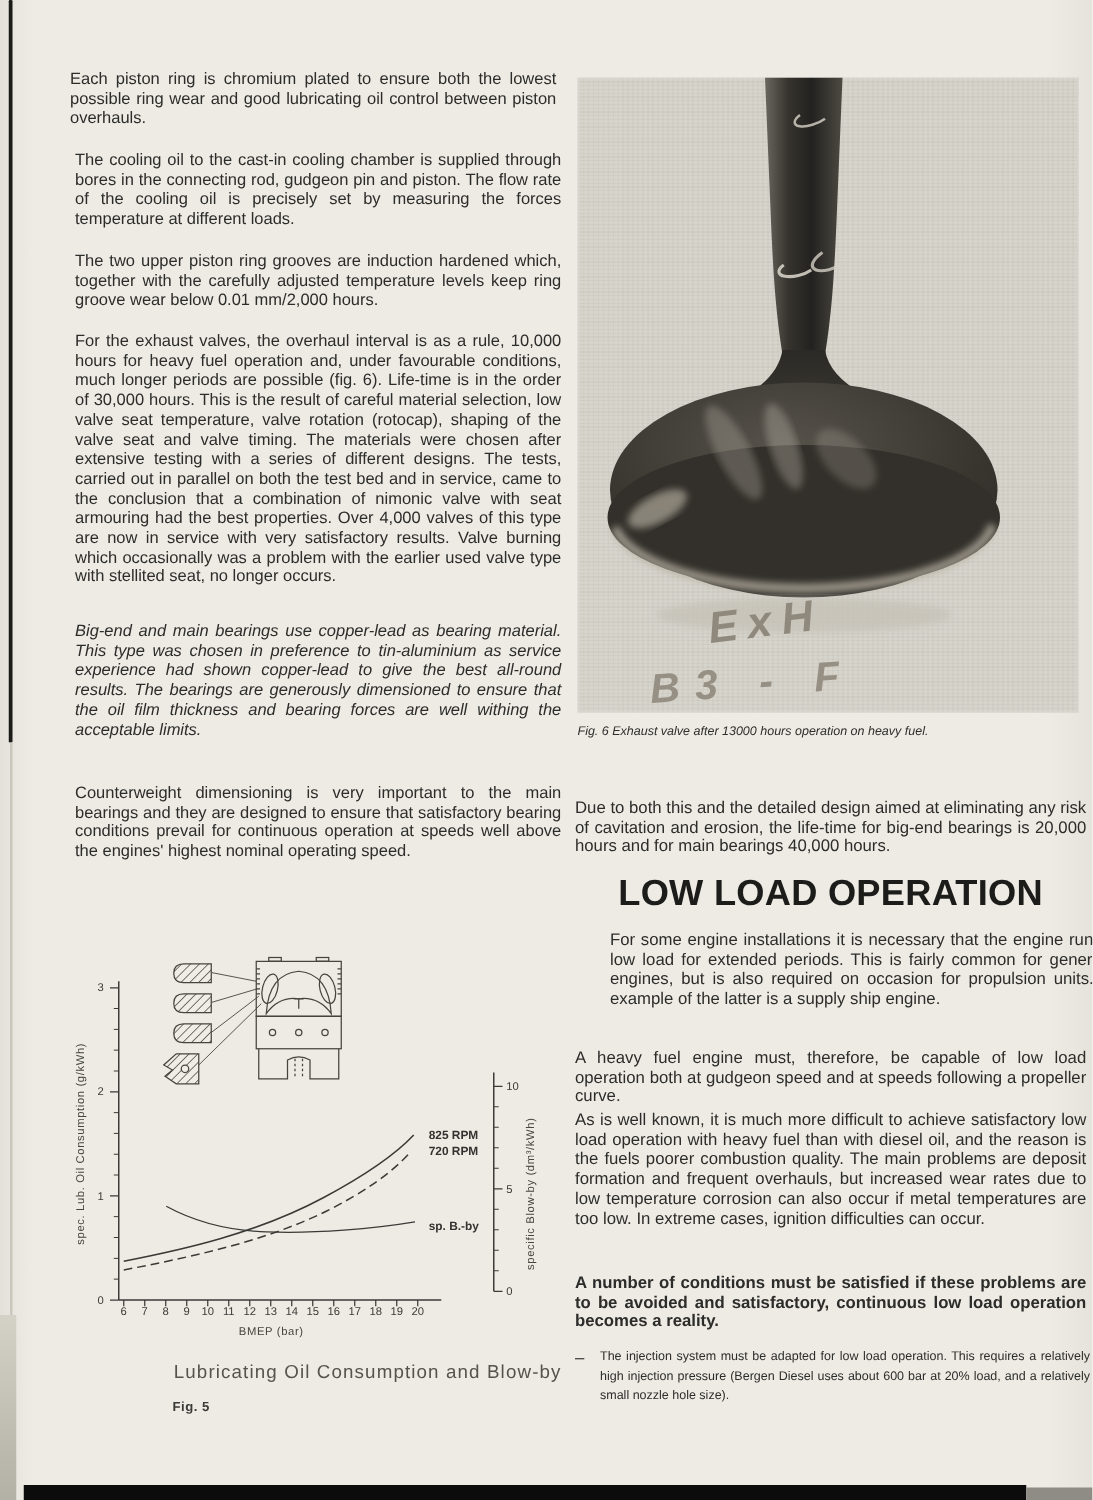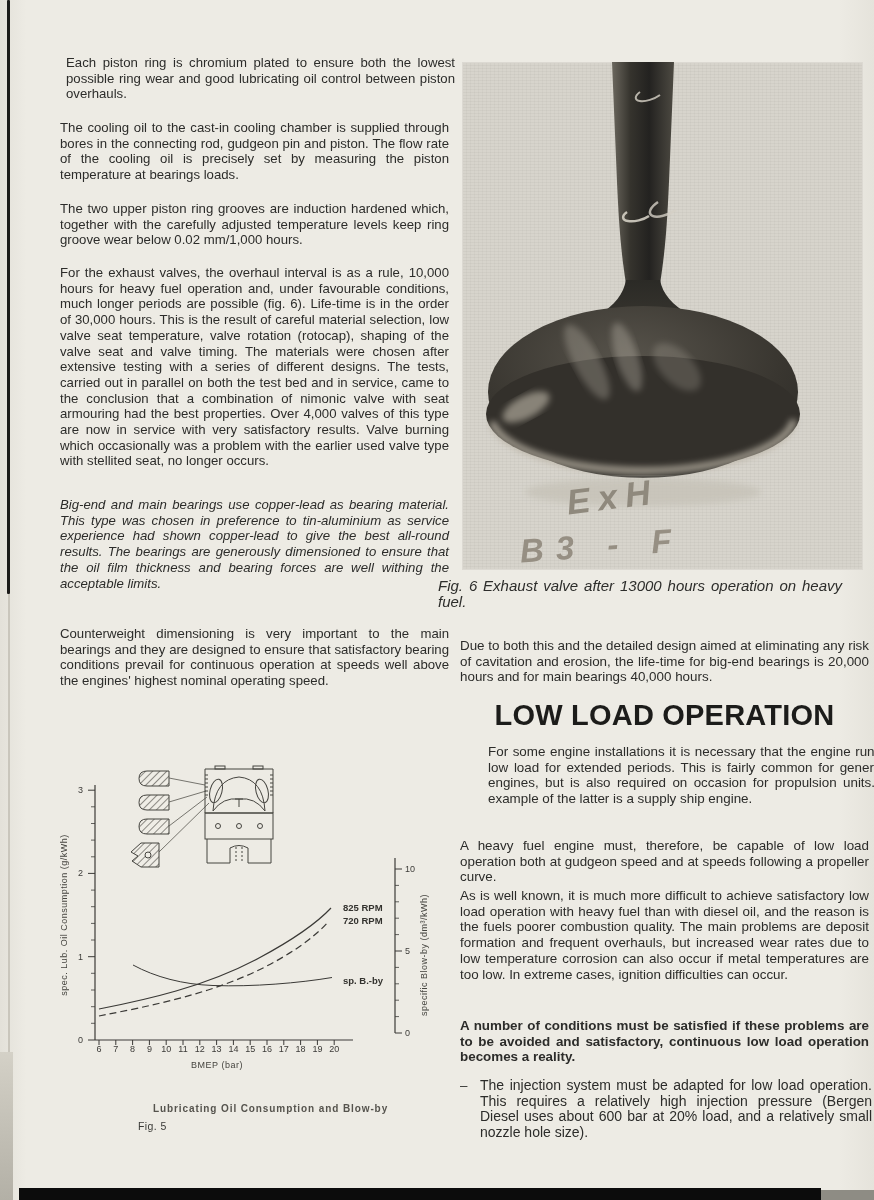--- a/index.html
+++ b/index.html
@@ -15,64 +15,64 @@
   .edge-strip-bottom{left:0;top:1052px;width:13px;height:148px;background:linear-gradient(180deg,#d4d1c7,#b3b0a6);}
   .bottom-bar{left:19px;top:1188px;width:802px;height:12px;background:#0c0c0c;}
   .bottom-bar-fade{left:821px;top:1190px;width:53px;height:10px;background:#8e8c84;}
   
   .para{
     position:absolute;width:389px;font-size:13.2px;line-height:15.7px;
     text-align:justify;color:#2c2c2a;margin:0;
   }
   .para-r{width:409px;font-size:13.4px;}
   .caption-italic{
-    position:absolute;left:438px;top:578px;width:404px;margin:0;
-    font-style:italic;font-size:15px;line-height:16px;text-align:justify;color:#2d2d2b;
+    position:absolute;left:462px;top:578px;width:404px;margin:0;
+    font-style:italic;font-size:10px;line-height:16px;text-align:justify;color:#2d2d2b;
   }
   .heading{
     position:absolute;left:460px;top:699px;width:409px;margin:0;text-align:center;
     font-size:29px;font-weight:700;letter-spacing:0.2px;color:#1c1c1a;white-space:nowrap;
   }
   .bullet-row{position:absolute;left:460px;top:1078px;width:412px;display:flex;}
   .bullet-marker{flex:0 0 20px;font-size:13.4px;line-height:15.7px;color:#2c2c2a;}
-  .bullet-text{flex:1;font-size:14px;line-height:15.7px;text-align:justify;color:#2c2c2a;margin:0;}
+  .bullet-text{flex:1;font-size:10px;line-height:15.7px;text-align:justify;color:#2c2c2a;margin:0;}
   
   .photo{
     left:462px;top:62px;width:401px;height:508px;background:#d7d4cc;
     background-image:repeating-linear-gradient(0deg,rgba(90,88,80,0.05) 0 1px,transparent 1px 3px),
                      repeating-linear-gradient(90deg,rgba(90,88,80,0.04) 0 1px,transparent 1px 4px);
     box-shadow:0 0 0 1px #dcd9d2 inset;
   }
   
   .fig5{left:55px;top:755px;width:390px;height:330px;}
   .fig5 svg text{font-family:"Liberation Sans",sans-serif;}
   .fig5-caption{
-    position:absolute;left:139px;top:1089px;margin:14px;font-size:10px;font-weight:700;
+    position:absolute;left:139px;top:1089px;margin:0;font-size:15px;font-weight:400;
     letter-spacing:0.9px;color:#55534d;
   }
   .fig5-label{
-    position:absolute;left:138px;top:1120px;margin:0;font-size:10.5px;font-weight:400;
+    position:absolute;left:138px;top:1120px;margin:0;font-size:10.5px;font-weight:700;
     letter-spacing:0.4px;color:#3a3a37;
   }
   .tick-text{font-size:9px;fill:#3c3b38;}
   .axis-label{font-size:9px;fill:#45443f;letter-spacing:0.5px;}
   .series-label{font-size:9.5px;font-weight:600;fill:#33322e;}
 </style>
 </head>
 <body>
 
 <div class="abs edge-line-left"></div>
 <div class="abs edge-line-left-faint"></div>
 <div class="abs edge-strip-bottom"></div>
 <div class="abs bottom-bar"></div>
 <div class="abs bottom-bar-fade"></div>
 
-<p class="para" style="left:66px;top:55px;">Each piston ring is chromium plated to ensure both the lowest possible ring wear and good lubricating oil control between piston overhauls.</p>
-<p class="para" style="left:60px;top:120px;">The cooling oil to the cast-in cooling chamber is supplied through bores in the connecting rod, gudgeon pin and piston. The flow rate of the cooling oil is precisely set by measuring the piston temperature at bearings loads.</p>
-<p class="para" style="left:60px;top:201px;">The two upper piston ring grooves are induction hardened which, together with the carefully adjusted temperature levels keep ring groove wear below 0.02 mm/1,000 hours.</p>
+<p class="para" style="left:56px;top:55px;">Each piston ring is chromium plated to ensure both the lowest possible ring wear and good lubricating oil control between piston overhauls.</p>
+<p class="para" style="left:60px;top:120px;">The cooling oil to the cast-in cooling chamber is supplied through bores in the connecting rod, gudgeon pin and piston. The flow rate of the cooling oil is precisely set by measuring the forces temperature at different loads.</p>
+<p class="para" style="left:60px;top:201px;">The two upper piston ring grooves are induction hardened which, together with the carefully adjusted temperature levels keep ring groove wear below 0.01 mm/2,000 hours.</p>
 <p class="para" style="left:60px;top:265px;">For the exhaust valves, the overhaul interval is as a rule, 10,000 hours for heavy fuel operation and, under favourable conditions, much longer periods are possible (fig. 6). Life-time is in the order of 30,000 hours. This is the result of careful material selection, low valve seat temperature, valve rotation (rotocap), shaping of the valve seat and valve timing. The materials were chosen after extensive testing with a series of different designs. The tests, carried out in parallel on both the test bed and in service, came to the conclusion that a combination of nimonic valve with seat armouring had the best properties. Over 4,000 valves of this type are now in service with very satisfactory results. Valve burning which occasionally was a problem with the earlier used valve type with stellited seat, no longer occurs.</p>
 <p class="para" style="left:60px;top:497px;font-style:italic;">Big-end and main bearings use copper-lead as bearing material. This type was chosen in preference to tin-aluminium as service experience had shown copper-lead to give the best all-round results. The bearings are generously dimensioned to ensure that the oil film thickness and bearing forces are well withing the acceptable limits.</p>
 <p class="para" style="left:60px;top:626px;">Counterweight dimensioning is very important to the main bearings and they are designed to ensure that satisfactory bearing conditions prevail for continuous operation at speeds well above the engines' highest nominal operating speed.</p>
 
 <div class="abs photo">
   <svg width="401" height="508" viewBox="0 0 401 508">
     <defs>
       <linearGradient id="stemGrad" x1="0" y1="0" x2="1" y2="0">
         <stop offset="0" stop-color="#6b675e"></stop>
           <stop offset="0.3" stop-color="#35332d"></stop>

